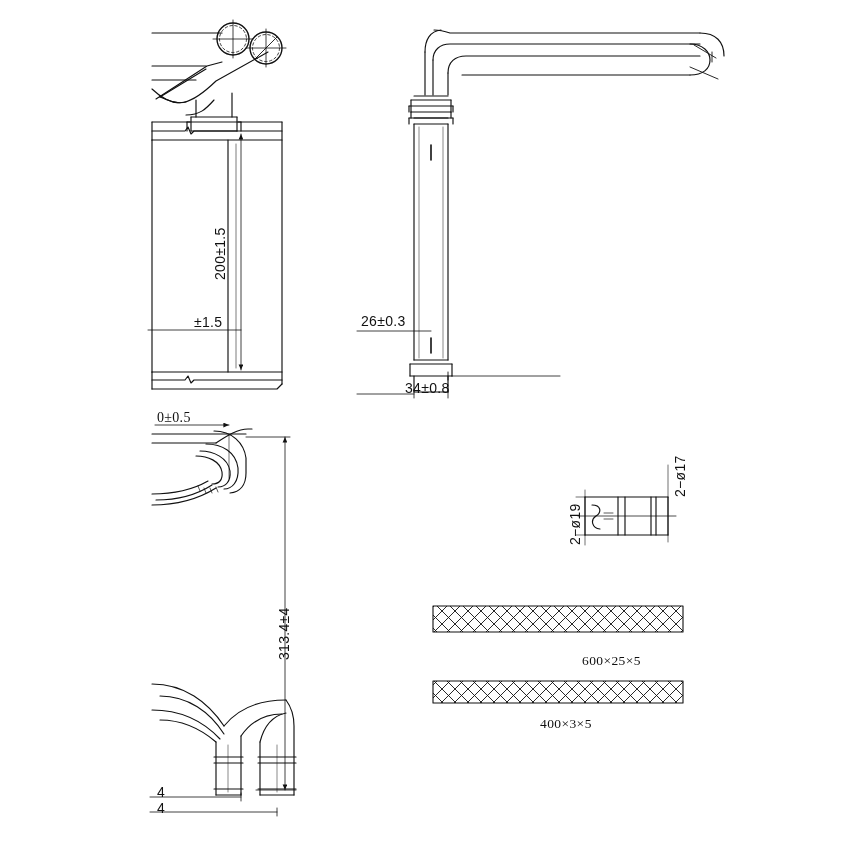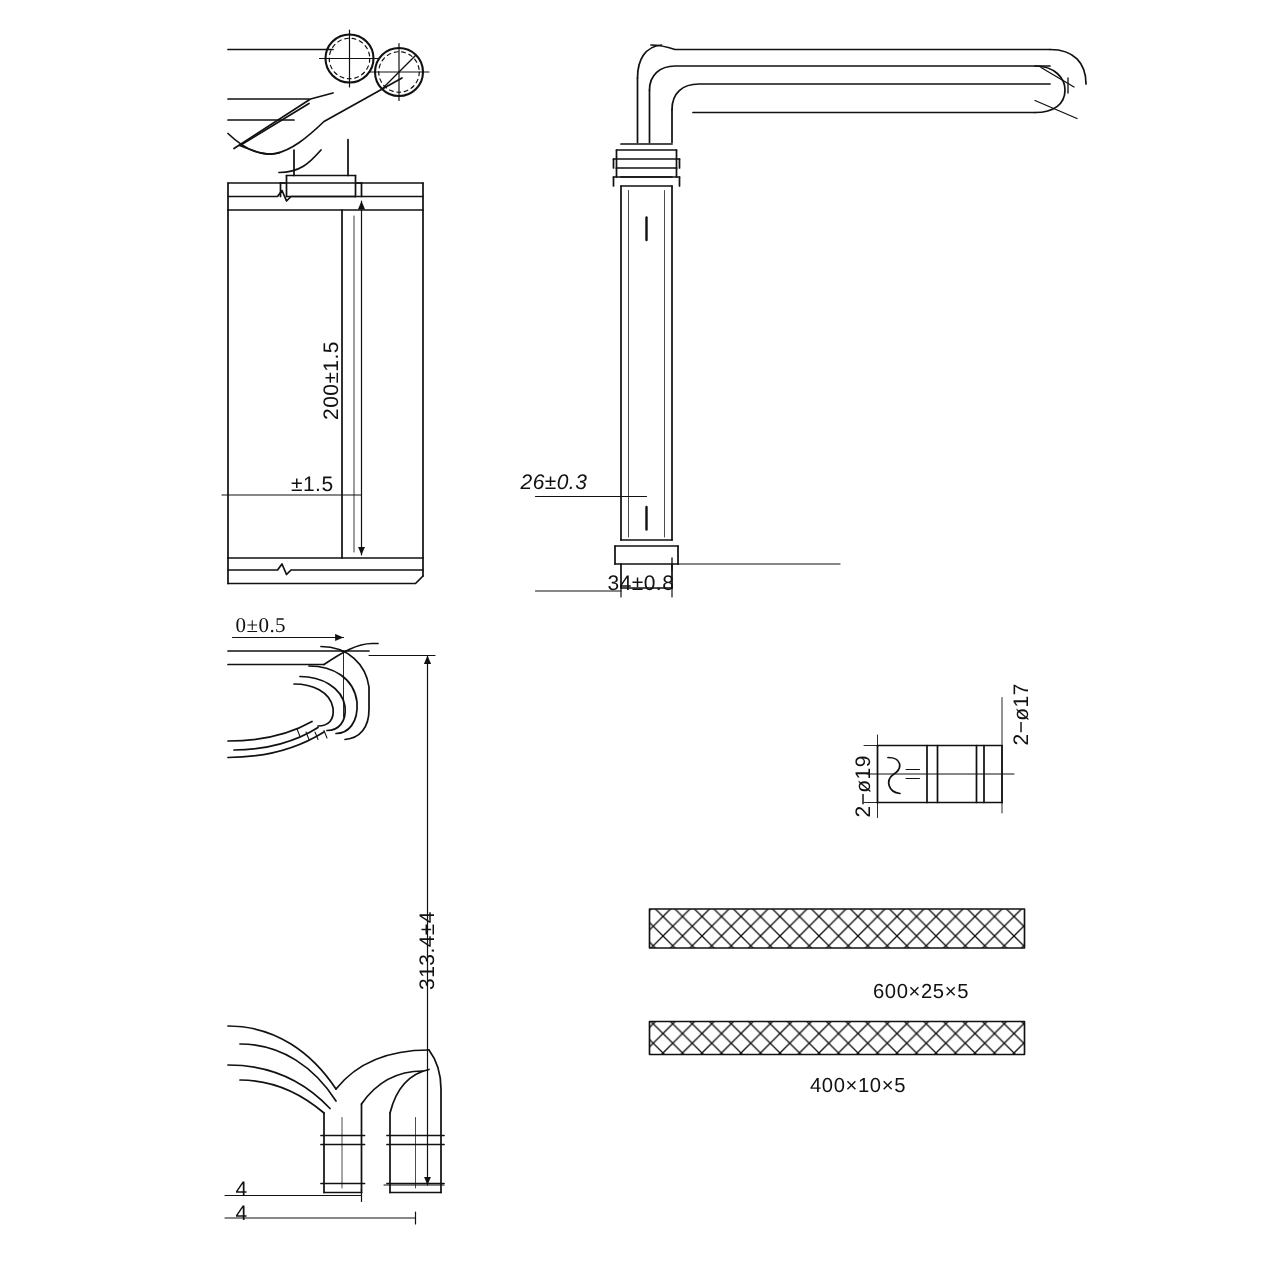--- a/index.html
+++ b/index.html
@@ -39,21 +39,21 @@
     color: #111111;
     white-space: nowrap;
     line-height: 1;
   }
   .dim-label.vert {
     transform-origin: 0 0;
     transform: rotate(-90deg);
   }
   .part-label {
     position: absolute;
-    font-family: Liberation Sans, sans-serif;
+    font-family: Liberation Serif, serif;
     font-size: 13.5px;
     letter-spacing: 0.4px;
     color: #111111;
     white-space: nowrap;
     line-height: 1;
     text-align: center;
   }
 </style>
 </head>
 <body>
@@ -302,33 +302,33 @@
         <rect x="433" y="681" width="250" height="22" fill="url(#xhatch)" stroke="#111111" stroke-width="1.1"></rect>
       </g>
 
     </g>
   </svg>
 
   <div class="dim-label vert" style="left:213px; top:280px;">200±1.5</div>
 
   <div class="dim-label" style="left:150px; top:315px;margin-left:44px;">±1.5</div>
 
-  <div class="dim-label" style="left:347px; top:314px;font-style:italic;">26±0.3</div>
+  <div class="dim-label" style="left:361px; top:314px;">26±0.3</div>
 
   <div class="dim-label" style="left:361px; top:381px;margin-left:44px;">34±0.8</div>
 
   <div class="dim-label" style="left:157px; top:411px;font-family:Liberation Serif, serif;">0±0.5</div>
 
   <div class="dim-label vert" style="left:277px; top:660px;">313.4±4</div>
 
   <div class="dim-label" style="left:157px; top:785px;">4</div>
 
   <div class="dim-label" style="left:157px; top:801px;">4</div>
 
   <div class="dim-label vert" style="left:568px; top:545px;">2−ø19</div>
 
   <div class="dim-label vert" style="left:673px; top:497px;">2−ø17</div>
 
   <div class="part-label" style="left:582px; top:654px;">600×25×5</div>
 
-  <div class="part-label" style="left:540px; top:717px;">400×10×5</div>
+  <div class="part-label" style="left:540px; top:717px;">400×3×5</div>
 
 </div>
 
 </body></html>

